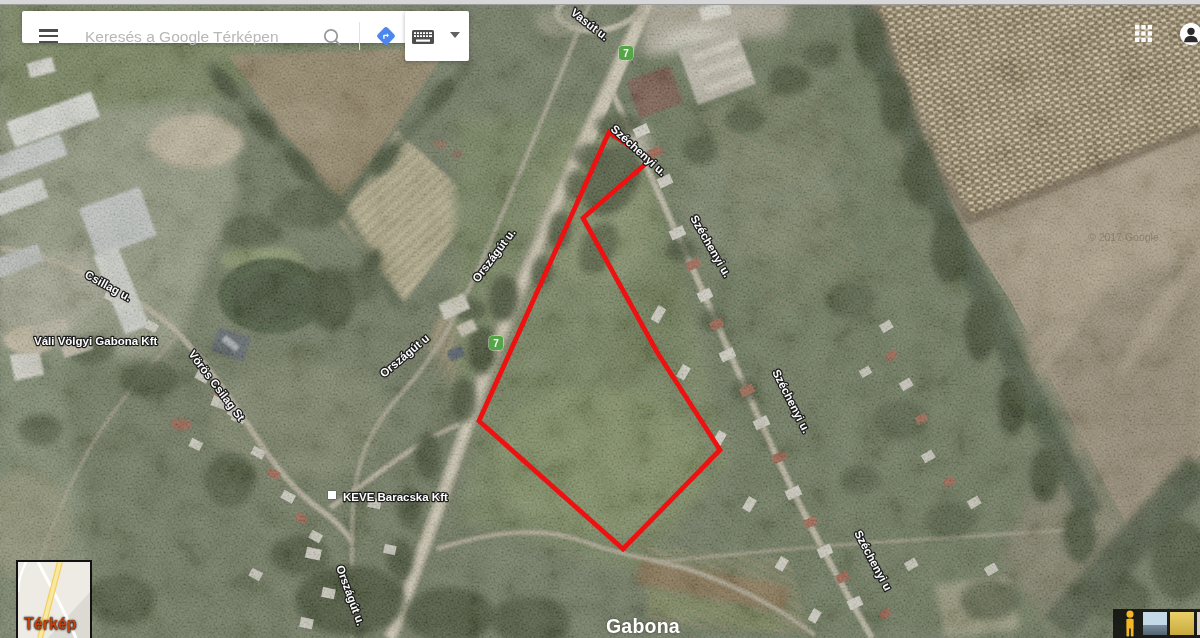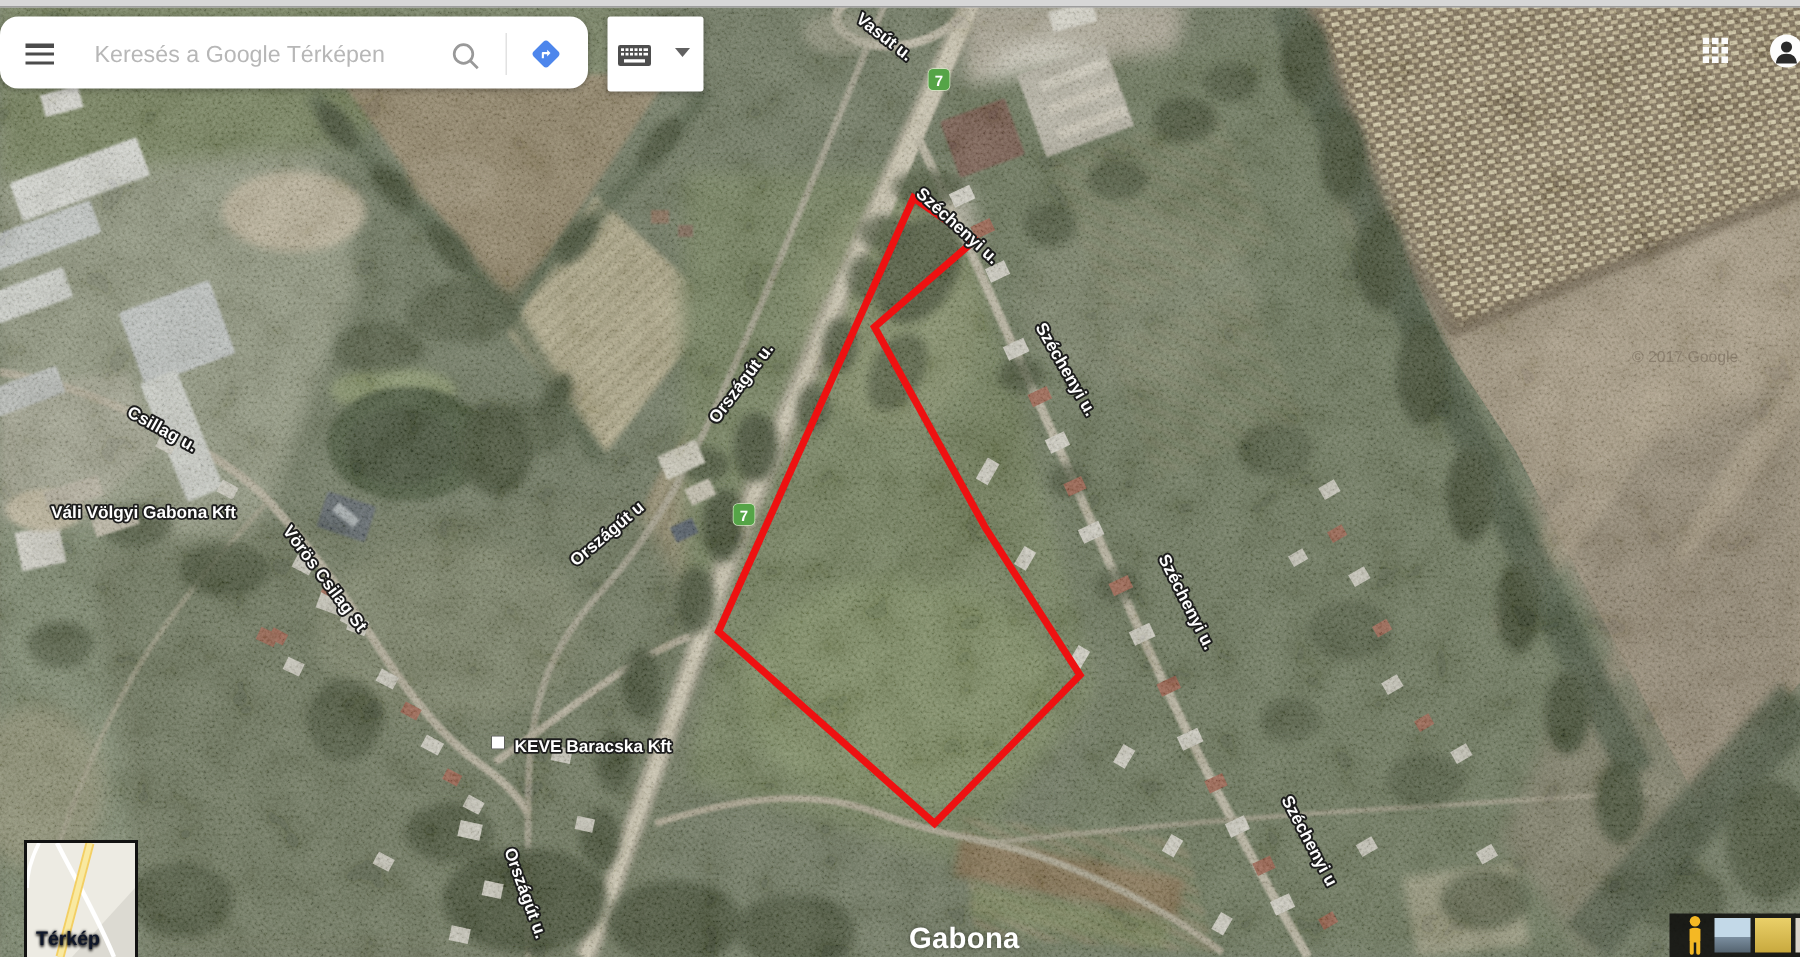--- a/index.html
+++ b/index.html
@@ -408,21 +408,21 @@
 
     <g stroke="none">
       <rect x="489" y="336" width="14" height="14" rx="3" fill="#55a447" stroke="#d4e8c4" stroke-width="1"></rect>
       <text x="496" y="347" font-size="10" text-anchor="middle" stroke="none" fill="#fff">7</text>
     </g>
   </g>
 </svg>
 
 <div class="abs" style="left:0;top:0;width:1200px;height:4px;background:#d7d7d7;border-bottom:1px solid #9d9d9d"></div>
 
-<div class="abs" style="left:0;top:11px;width:392px;height:48px;background:#fff;border-radius:12px;box-shadow:0 1px 4px rgba(0,0,0,.3)">
+<div class="abs" style="left:22px;top:11px;width:392px;height:32px;background:#fff;border-radius:2px;box-shadow:0 1px 4px rgba(0,0,0,.3)">
 
   <div class="abs" style="left:17px;top:18px;width:19px;height:14px">
     <div style="height:2.6px;background:#4c4c4c;margin-bottom:3.2px"></div>
     <div style="height:2.6px;background:#4c4c4c;margin-bottom:3.2px"></div>
     <div style="height:2.6px;background:#4c4c4c"></div>
   </div>
 
   <div class="abs" style="left:63px;top:17px;font-size:15.5px;color:#b7b7b7">Keresés a Google Térképen</div>
 
   <svg class="abs" style="left:301px;top:17px" width="19" height="19" viewBox="0 0 19 19">
@@ -491,21 +491,21 @@
     <path d="M30,76 L72,30 L72,76 Z" fill="#dcdad2"></path>
 
     <path d="M20,0 C30,20 45,45 58,76" stroke="#fff" stroke-width="3" fill="none"></path>
 
     <path d="M8,0 C2,12 0,22 0,30" stroke="#fff" stroke-width="2.5" fill="none"></path>
 
     <path d="M42,0 L22,76" stroke="#f3cf63" stroke-width="6" fill="none"></path>
     <path d="M42,0 L22,76" stroke="#f9e9a0" stroke-width="3.5" fill="none"></path>
   </svg>
   
-  <div class="abs" style="left:6px;bottom:5px;color:#0f172a;font-size:13px;font-weight:bold;text-shadow:0 1px 2px rgba(0,0,0,.95),0 0 2px rgba(0,0,0,.85)">Térkép</div>
+  <div class="abs" style="left:6px;bottom:5px;color:#c2410c;font-size:16px;font-weight:bold;text-shadow:0 1px 2px rgba(0,0,0,.95),0 0 2px rgba(0,0,0,.85)">Térkép</div>
 </div>
 
 <div class="abs" style="left:606px;top:615px;color:#fff;font-size:19.5px;font-weight:bold;letter-spacing:0.2px;text-shadow:0 0 3px rgba(0,0,0,.45)">Gabona</div>
 
 <div class="abs" style="left:1113px;top:609px;width:87px;height:29px;background:rgba(18,18,16,.9)">
 
   <svg class="abs" style="left:9px;top:1px" width="16" height="28" viewBox="0 0 14 27">
     <circle cx="7" cy="4" r="3.4" fill="#f4b824"></circle>
     <path d="M3.5,9 Q7,7.5 10.5,9 L10.5,17 Q7,18.5 3.5,17 Z" fill="#f4b824"></path>
     <rect x="3.6" y="16.5" width="2.6" height="9" rx="1.2" fill="#f4b824"></rect>

